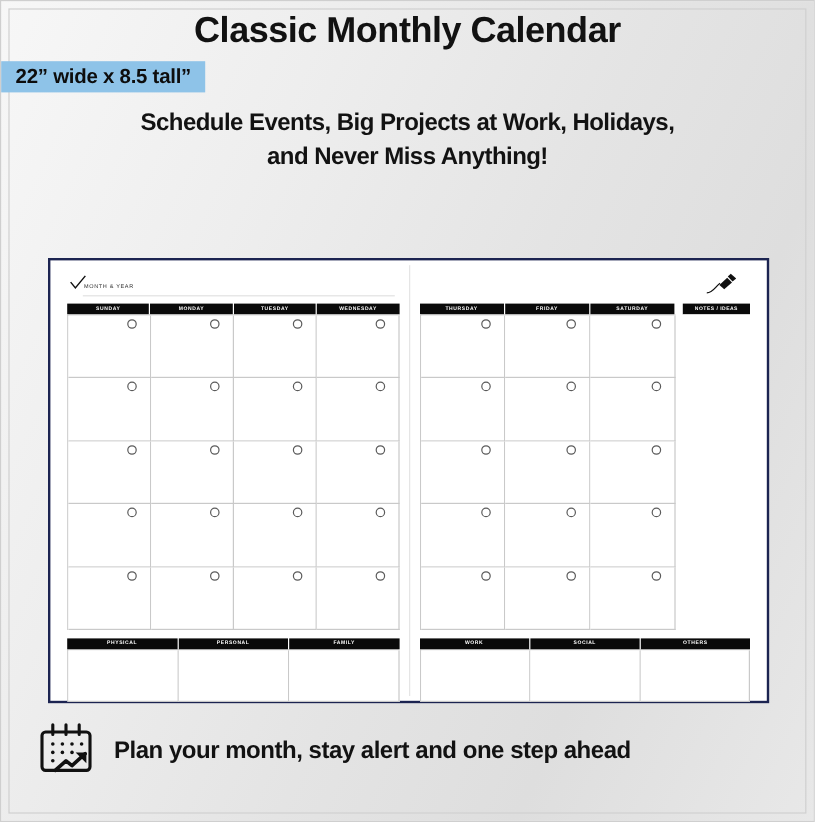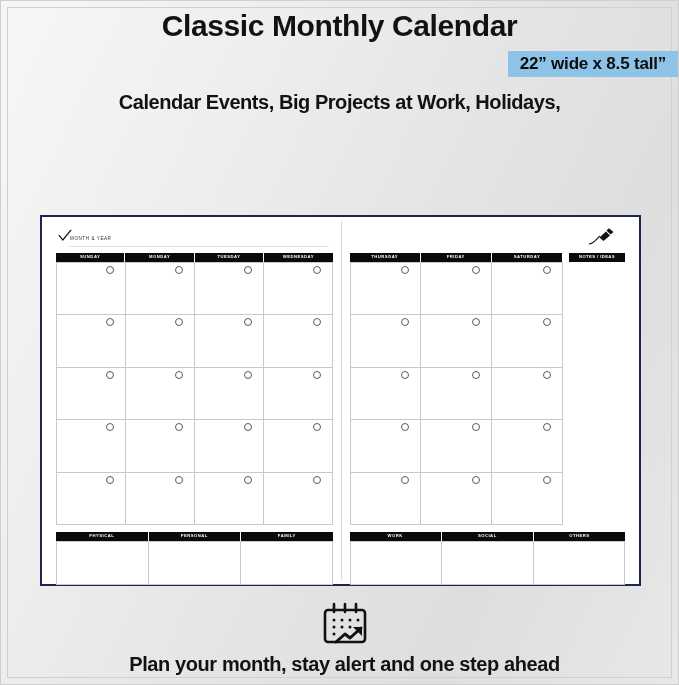--- a/index.html
+++ b/index.html
@@ -43,21 +43,21 @@
     font-size: 30px;
     font-weight: bold;
     letter-spacing: -0.4px;
     color: #121212;
     font-family: "Liberation Sans Narrow", "Liberation Sans", sans-serif;
     line-height: 1.15;
     margin: 0;
   }
   .size-badge-wrap {
     margin-top: 7px;
-    text-align: right;
+    text-align: left;
   }
   .size-badge {
     display: inline-block;
     background: #8ec3e8;
     color: #0d0d0d;
     font-size: 17px;
     font-weight: bold;
     padding: 2px 12px 3px 12px;
     letter-spacing: -0.2px;
     line-height: 1.25;
@@ -259,22 +259,21 @@
   }
 
   
   .footer-block {
     position: absolute;
     left: 30px;
     right: 20px;
     top: 600px;
     display: flex;
     align-items: center;
-    gap: 0;
-    flex-direction: column;
+    gap: 16px;
   }
   .footer-icon {
     flex: 0 0 auto;
     width: 48px;
     height: 50px;
   }
   .footer-text {
     font-size: 20px;
     font-weight: bold;
     color: #121212;
@@ -291,21 +290,22 @@
   <div class="poster-inner"></div>
 
   <div class="header-block">
     <div class="main-title">Classic Monthly Calendar</div>
 
     <div class="size-badge-wrap">
       <span class="size-badge">22” wide x 8.5 tall”</span>
     </div>
 
     <div class="subtitle">
-      <span class="subtitle-line">Calendar Events, Big Projects at Work, Holidays,</span>
+      <span class="subtitle-line">Schedule Events, Big Projects at Work, Holidays,</span>
+      <span class="subtitle-line">and Never Miss Anything!</span>
     </div>
   </div>
 
   <div class="calendar-frame">
     <div class="spread">
 
       <div class="page page-left">
 
         <div class="month-year-row">
           <svg class="check-mark" viewBox="0 0 16 16">

